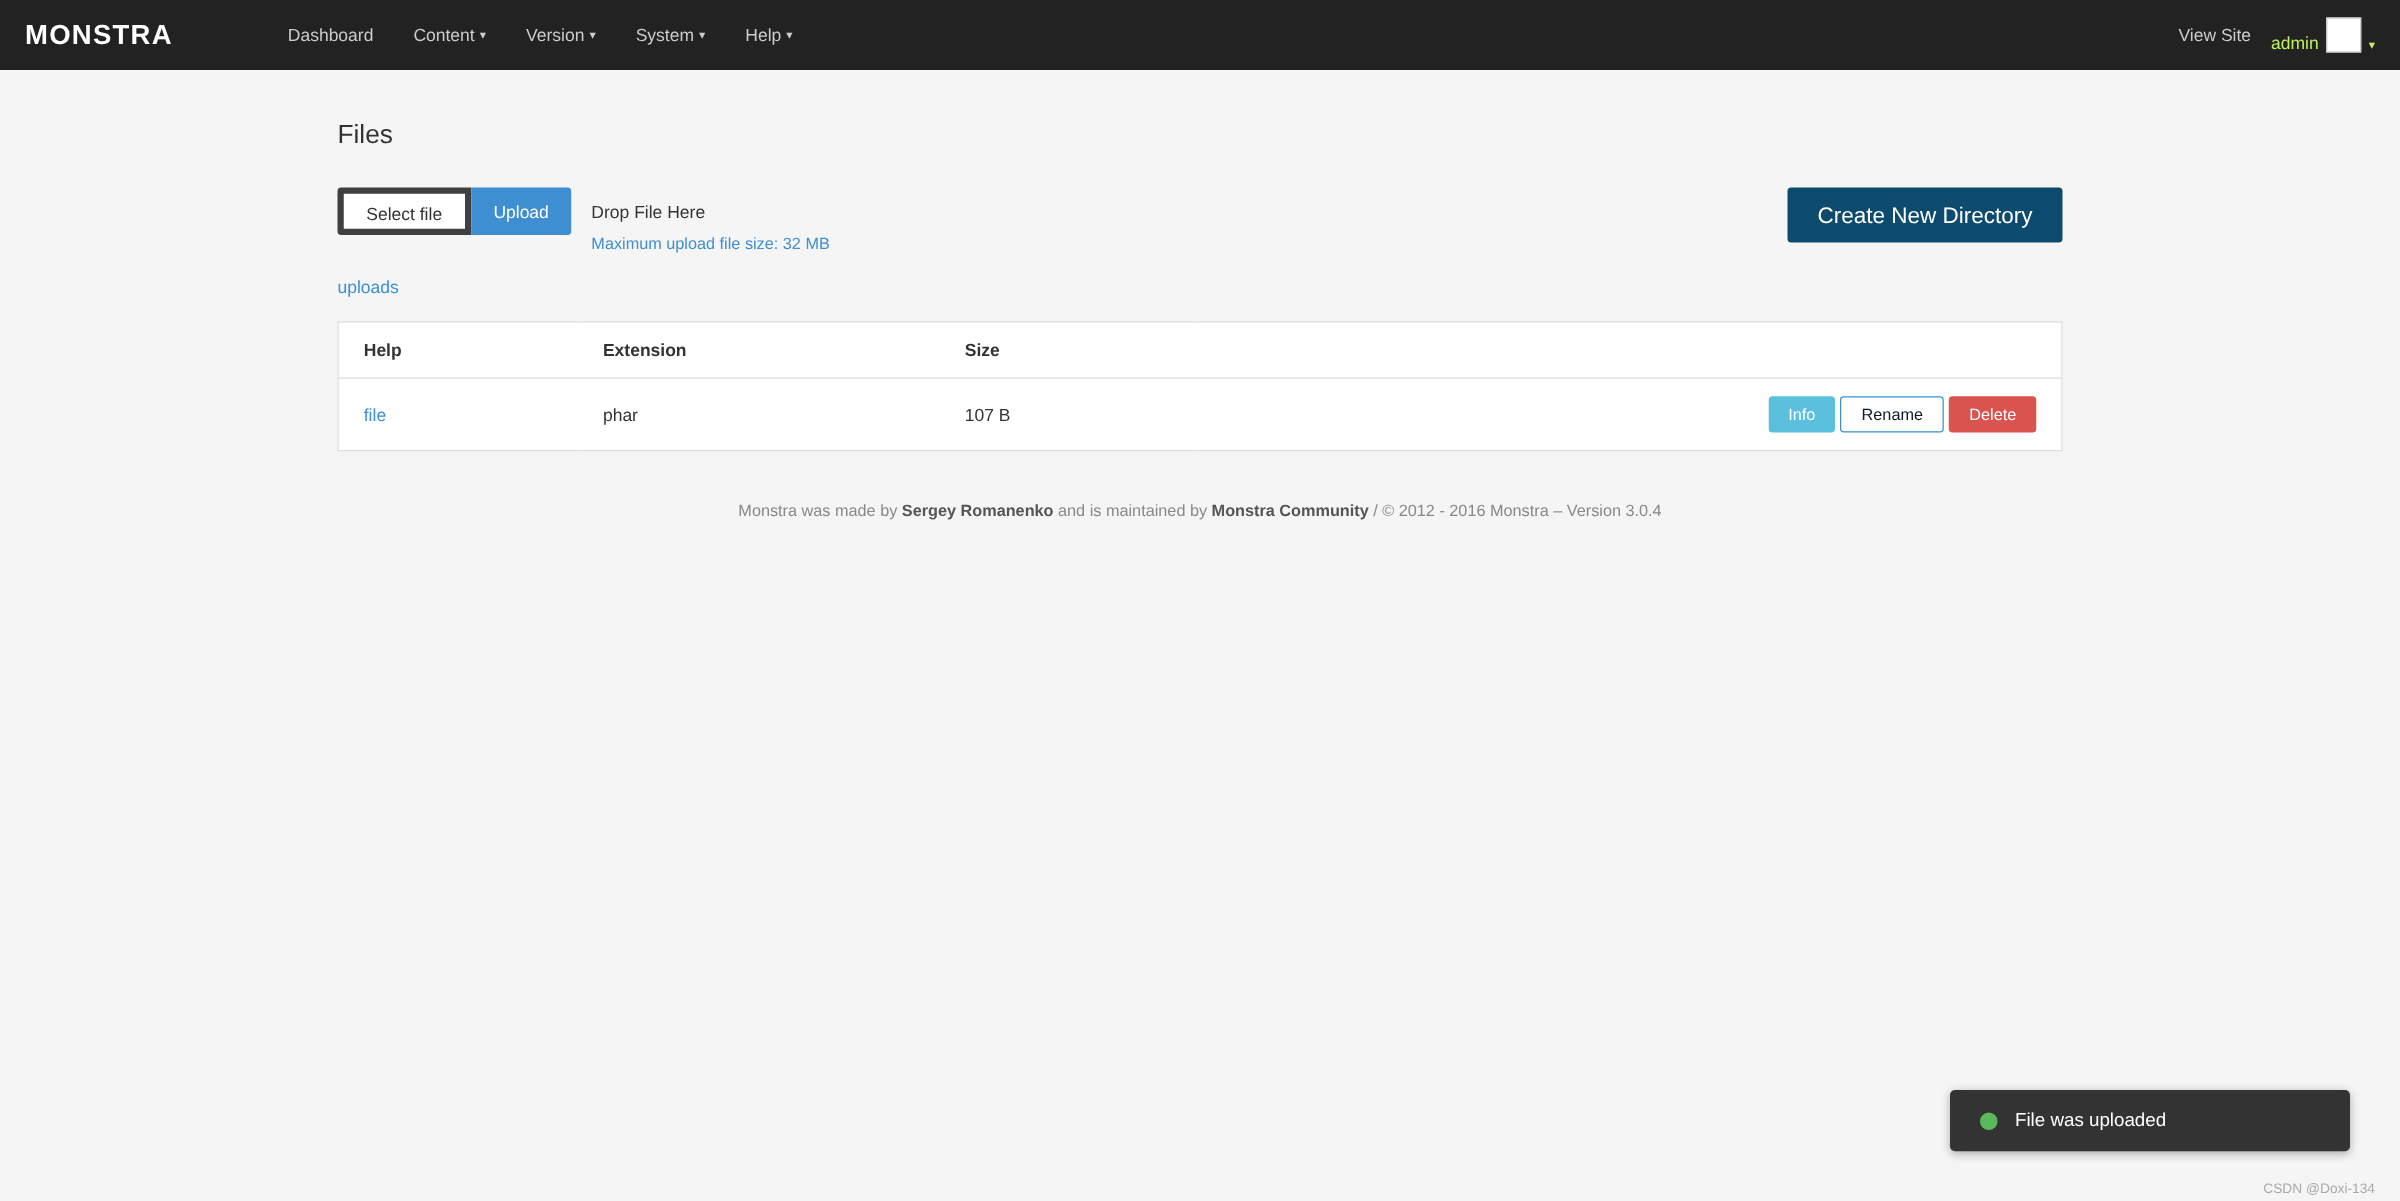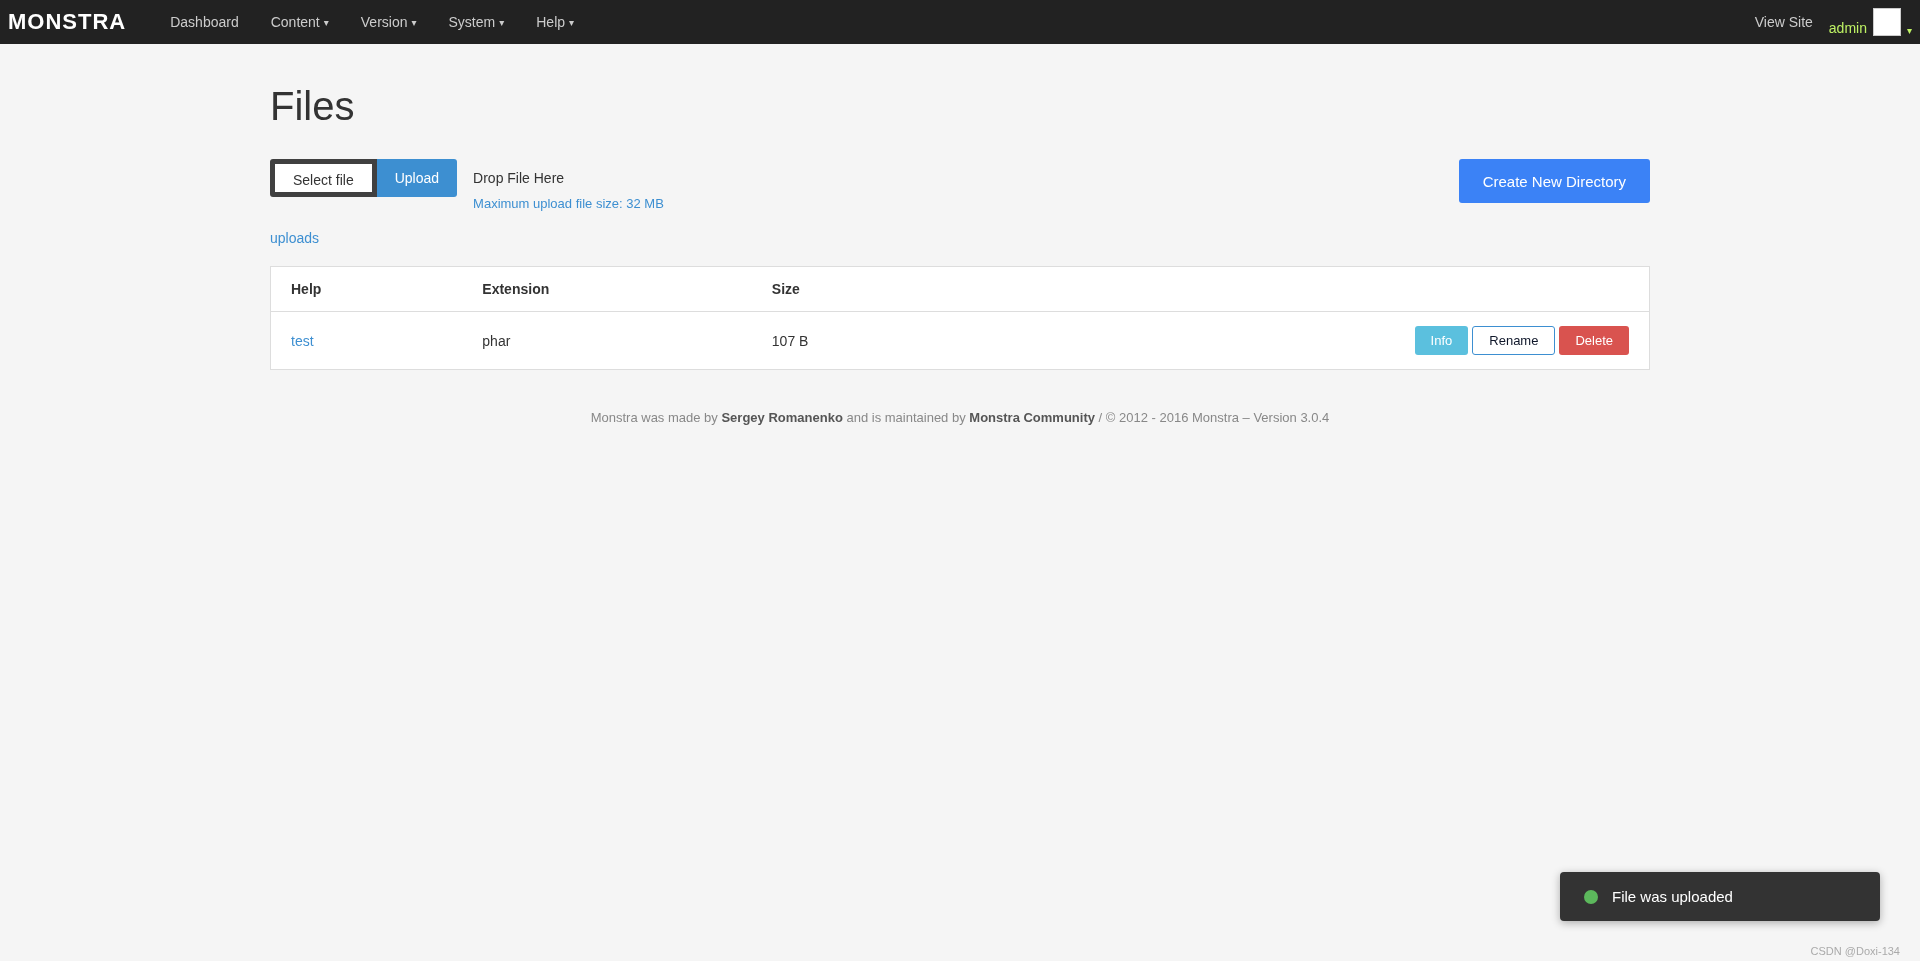--- a/index.html
+++ b/index.html
@@ -4,22 +4,23 @@
   <style>
     * { box-sizing: border-box; margin: 0; padding: 0; }
     body { font-family: Arial, sans-serif; background: #f5f5f5; color: #333; font-size: 14px; }
 
     
     .navbar {
       background: #222;
       color: #fff;
       display: flex;
       align-items: center;
-      padding: 0 8px;
-      height: 44px;
+      padding: 0 20px;
+      height: 56px;
+      gap: 48px;
     }
     .navbar-brand {
       font-size: 22px;
       font-weight: 900;
       color: #fff;
       margin-right: 30px;
       letter-spacing: 1px;
     }
     .navbar-nav {
       display: flex;
@@ -65,21 +66,21 @@
     .admin-arrow { font-size: 10px; }
 
     
     .main-content {
       max-width: 1500px;
       margin: 0 auto;
       padding: 40px 60px;
     }
 
     .page-title {
-      font-size: 40px;
+      font-size: 21px;
       font-weight: 300;
       color: #333;
       margin-bottom: 30px;
     }
 
     
     .upload-area {
       display: flex;
       align-items: flex-start;
       gap: 0;
@@ -116,26 +117,26 @@
       color: #333;
       line-height: 38px;
     }
     .max-size {
       color: #3d8fd1;
       font-size: 13px;
       line-height: 1;
     }
     .create-dir-btn {
       margin-left: auto;
-      background: #3b82f6;
+      background: #0c4a6e;
       color: #fff;
       border: none;
       padding: 10px 24px;
       cursor: pointer;
-      font-size: 15px;
+      font-size: 18px;
       border-radius: 3px;
       height: 44px;
       align-self: flex-start;
     }
 
     
     .breadcrumb {
       margin-bottom: 20px;
     }
     .breadcrumb a {
@@ -305,21 +306,21 @@
       <tr>
         <th>Help</th>
         <th>Extension</th>
         <th>Size</th>
         <th></th>
       </tr>
     </thead>
     <tbody>
       <tr>
         <td>
-          <a class="file-link">test</a>
+          <a class="file-link">file</a>
         </td>
         <td>
           <span>phar</span>
         </td>
         <td>
           <span>107 B</span>
         </td>
         <td>
           <div class="action-buttons">
             <button class="btn-info">Info</button>

